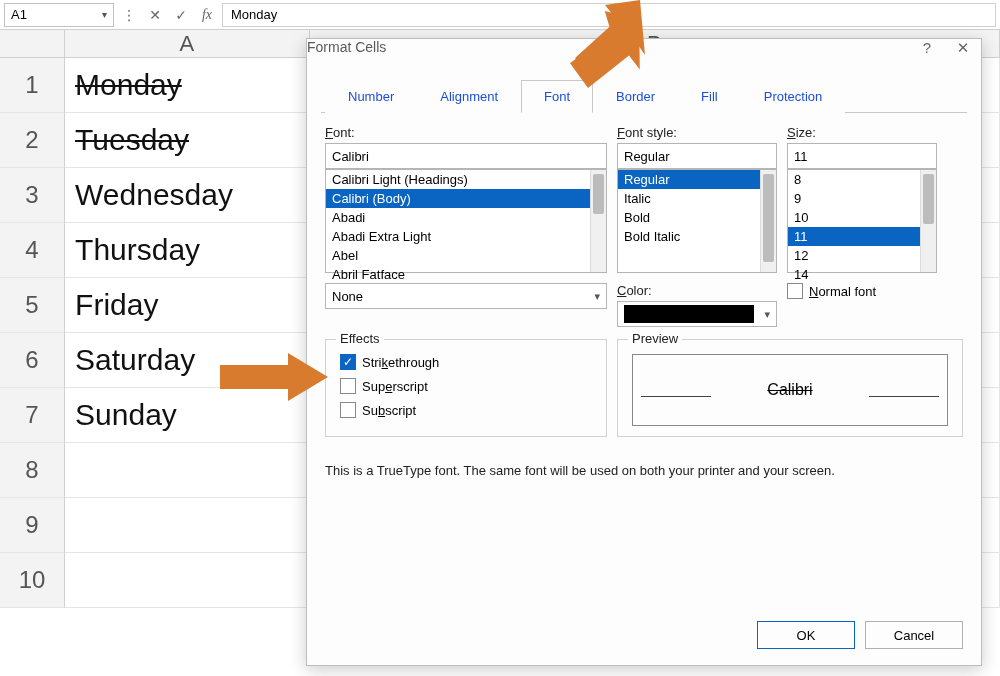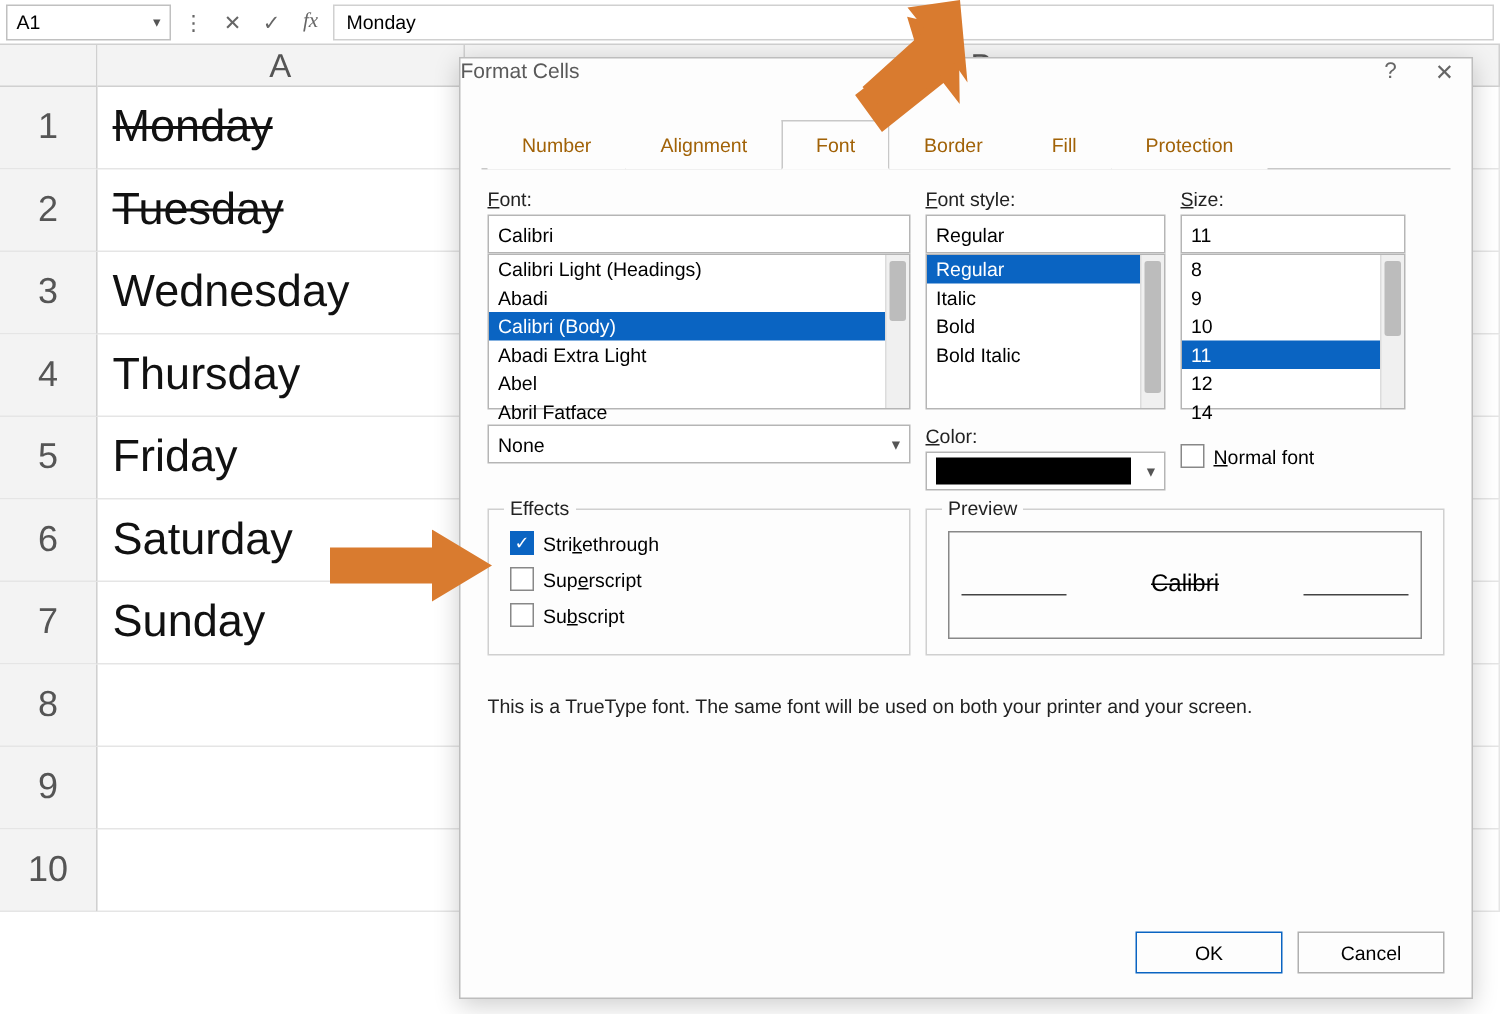--- a/index.html
+++ b/index.html
@@ -23,42 +23,42 @@
 .cell { border-right: 1px solid #e5e5e5; border-bottom: 1px solid #e5e5e5; display: flex; align-items: center; padding: 0 10px; font-size: 30px; color: #111; }
 .strike { text-decoration: line-through; text-decoration-thickness: 2px; }
 
 
 .dialog { position: absolute; left: 306px; top: 38px; width: 676px; height: 628px; background: #fdfdfd; border: 1px solid #bdbdbd; box-shadow: 0 4px 16px rgba(0,0,0,0.2); display: flex; flex-direction: column; }
 .titlebar { height: 40px; display: flex; align-items: flex-start; padding: 0 0; color: #5a5a5a; font-size: 14px; }
 .titlebar-title { flex: 1; }
 .titlebar-btn { width: 36px; text-align: center; color: #666; font-size: 15px; }
 
 .tabs { display: flex; padding: 0 18px; position: relative; }
-.tab { padding: 8px 22px; font-size: 13px; color: #a16207; background: #fdfdfd; border: 1px solid transparent; position: relative; top: 1px; }
+.tab { padding: 8px 22px; font-size: 13px; color: #1d4ed8; background: #fdfdfd; border: 1px solid transparent; position: relative; top: 1px; }
 .tab.active { border: 1px solid #c8c8c8; border-bottom: 1px solid #fdfdfd; background: #fdfdfd; }
 .tab-line { border-bottom: 1px solid #c8c8c8; margin: 0 14px; }
 
 .panel { padding: 12px 18px 10px 18px; flex: 1; display: flex; flex-direction: column; }
 .top-row { display: flex; gap: 10px; }
 .col-font { width: 282px; }
 .col-style { width: 160px; }
 .col-size { width: 150px; }
 .label { font-size: 13px; color: #222; margin-bottom: 3px; }
 .underline-first::first-letter { text-decoration: underline; }
 .field-input { width: 100%; height: 26px; border: 1px solid #b5b5b5; padding: 0 6px; font-size: 13px; display: flex; align-items: center; background: #fff; }
 .listbox { width: 100%; border: 1px solid #b5b5b5; background: #fff; font-size: 13px; position: relative; }
 .listbox .item { padding: 2px 6px; white-space: nowrap; overflow: hidden; }
 .listbox .item.selected { background: #0a64c2; color: #fff; }
 .scrollbar { position: absolute; right: 0; top: 0; bottom: 0; width: 16px; background: #f0f0f0; border-left: 1px solid #dcdcdc; }
 .thumb { position: absolute; left: 2px; right: 2px; background: #bcbcbc; border-radius: 2px; }
 
 .mid-row { display: flex; gap: 10px; margin-top: 10px; }
 .col-under { width: 282px; }
 .col-color { width: 160px; }
-.col-normal { flex: 1; display: flex; align-items: center; padding-bottom: 2px; }
+.col-normal { flex: 1; display: flex; align-items: flex-start; padding-bottom: 2px; }
 .select { height: 26px; border: 1px solid #b5b5b5; display: flex; align-items: center; justify-content: space-between; padding: 12px 6px; font-size: 13px; background: #fff; }
 .color-swatch { width: 130px; height: 18px; background: #000; }
 .chev { font-size: 11px; color: #555; }
 
 .checkbox { display: flex; align-items: center; gap: 6px; font-size: 13px; }
 .cb-box { width: 16px; height: 16px; border: 1px solid #888; background: #fff; display: flex; align-items: center; justify-content: center; font-size: 12px; }
 .cb-box.checked { background: #0a64c2; border-color: #0a64c2; color: #fff; }
 
 .groups-row { display: flex; gap: 10px; margin-top: 12px; }
 .group { border: 1px solid #d0d0d0; position: relative; padding: 14px 14px 10px 14px; }
@@ -175,22 +175,22 @@
   <div class="panel">
     <div class="top-row">
       <div class="col-font">
         <div class="label underline-first">Font:</div>
         <div class="field-input">
             <span>Calibri</span>
           </div>
         <div class="listbox" style="height:104px">
           <div id="font-options">
               <div class="item">Calibri Light (Headings)</div>
+              <div class="item selected">Calibri (Body)</div>
               <div class="item">Abadi</div>
-              <div class="item selected">Calibri (Body)</div>
               <div class="item">Abadi Extra Light</div>
               <div class="item">Abel</div>
               <div class="item">Abril Fatface</div>
             </div>
           <div class="scrollbar">
               <div class="thumb" style="top:4px;height:40px"></div>
             </div>
         </div>
       </div>
       <div class="col-style">

